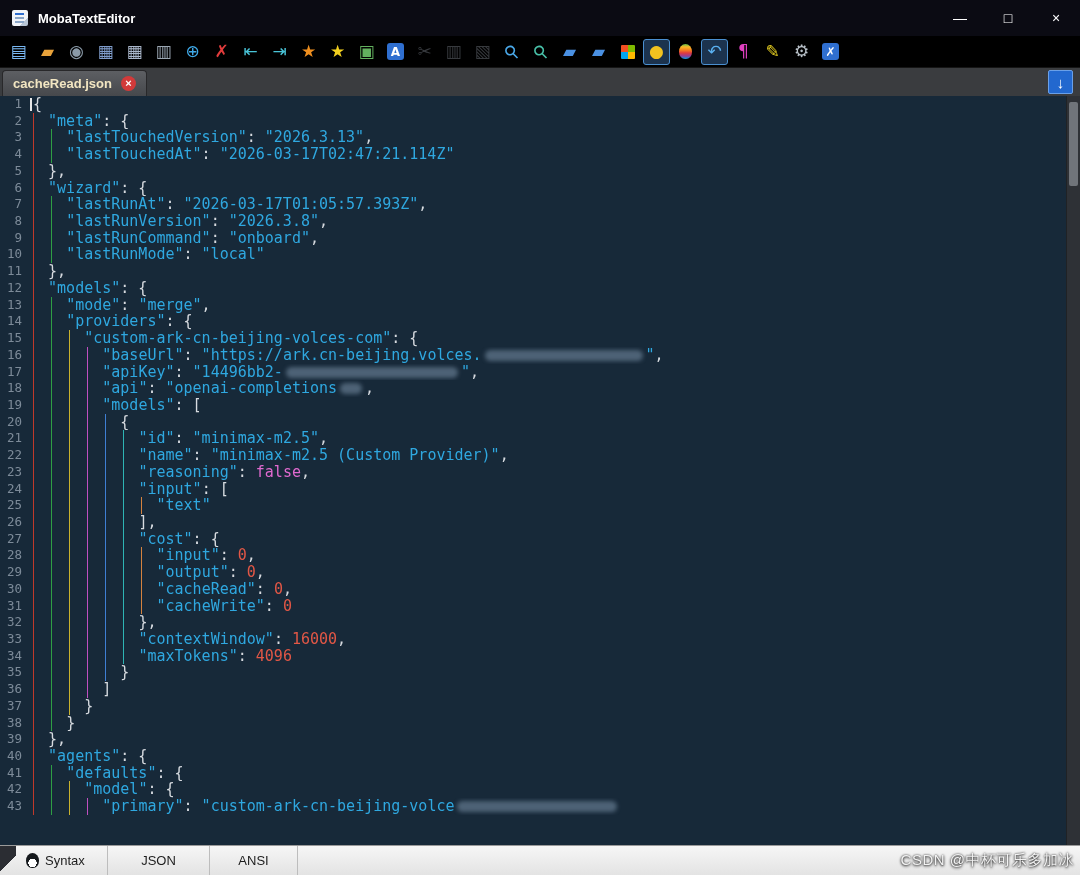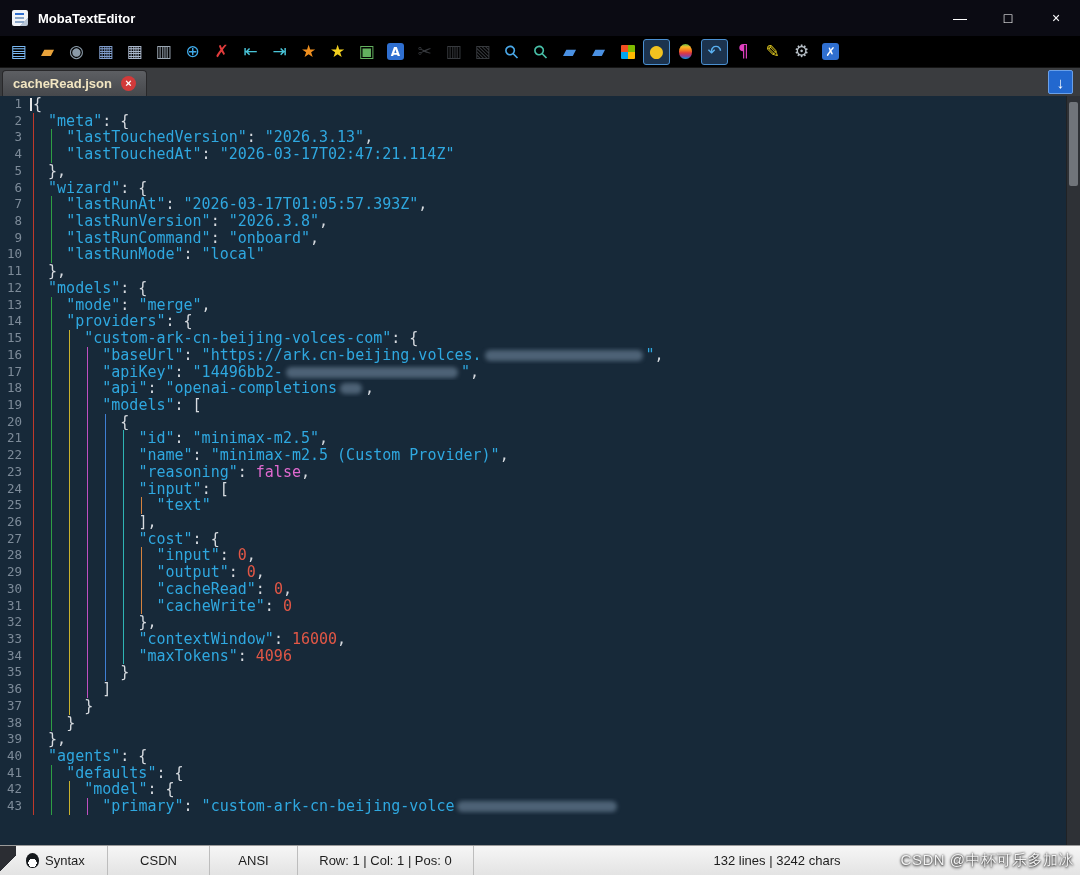--- a/index.html
+++ b/index.html
@@ -233,28 +233,22 @@
     </div>
   </div>
 
   <div class="statusbar" data-name="status-bar">
     <div class="sb-grip" data-name="resize-grip"></div>
       <div class="sb-sec" data-name="statusbar-os-label">
         <span class="sb-ic tux-icon" data-name="tux-icon"></span>
         <span data-name="statusbar-os-label-text">Syntax</span>
       </div>
       <div class="sb-sec" data-name="statusbar-file-type">
-        <span data-name="statusbar-file-type-text">CSDN</span>
+        <span data-name="statusbar-file-type-text">JSON</span>
       </div>
       <div class="sb-sec" data-name="statusbar-encoding">
         <span data-name="statusbar-encoding-text">ANSI</span>
       </div>
-      <div class="sb-sec" data-name="statusbar-cursor-position">
-        <span data-name="statusbar-cursor-position-text">Row: 1 | Col: 1 | Pos: 0</span>
-      </div>
-      <div class="sb-sec" data-name="statusbar-document-stats">
-        <span data-name="statusbar-document-stats-text">132 lines | 3242 chars</span>
-      </div>
     </div>
 
   <div class="watermark" data-name="watermark">CSDN @中杯可乐多加冰</div>
 
 </div>
 
 </body></html>

